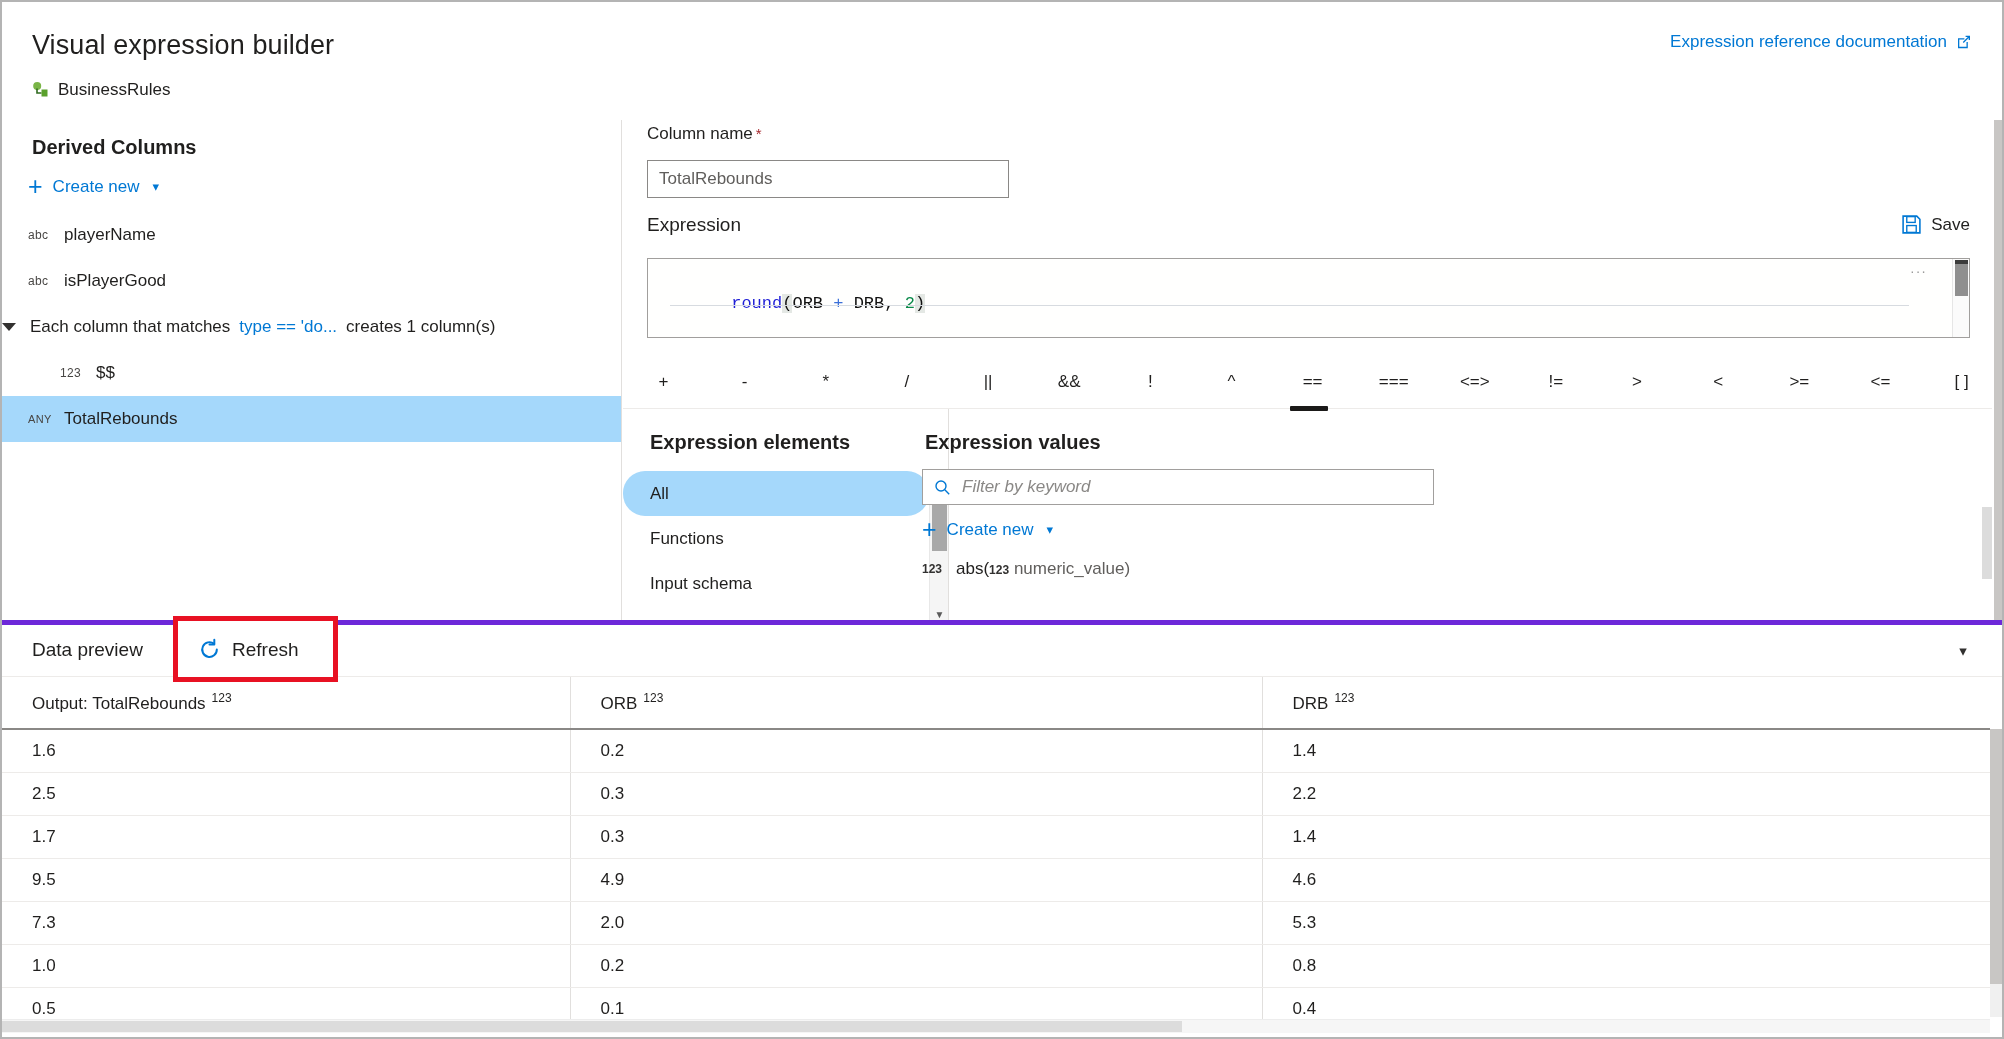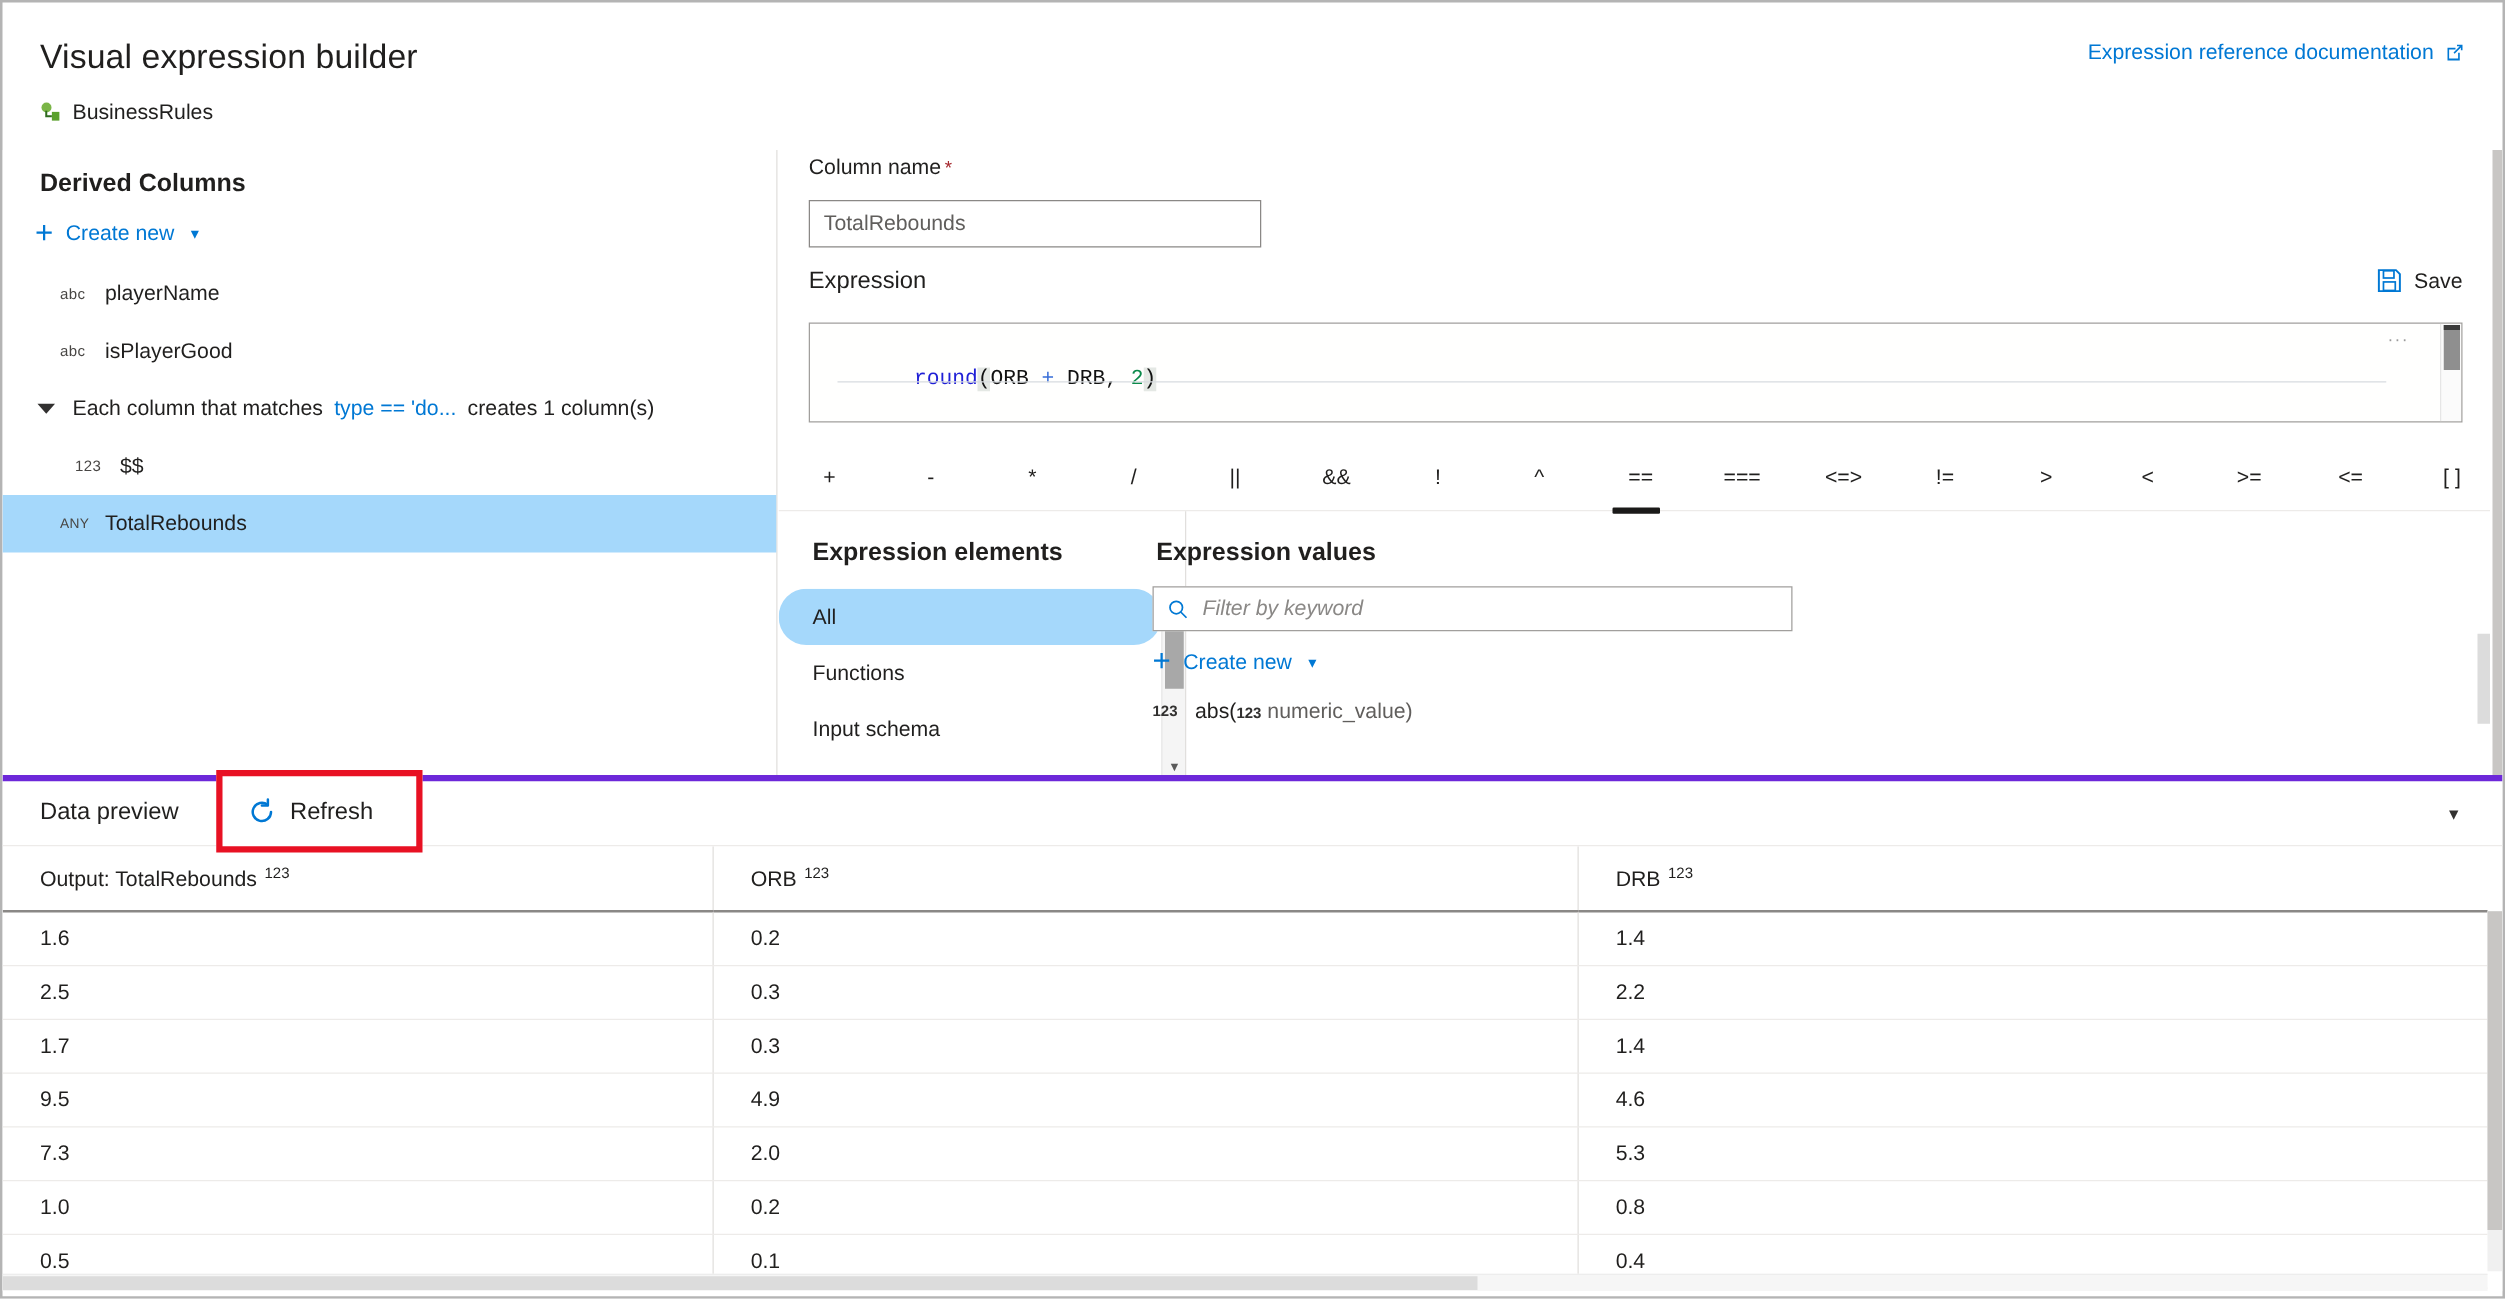--- a/index.html
+++ b/index.html
@@ -53,34 +53,34 @@
     position: absolute; left: 26px; top: 54px;
     display: flex; align-items: center; gap: 10px;
     font-size: 17px; color: #0078d4; cursor: pointer;
   }
   .plus-glyph { font-size: 25px; line-height: 1; color: #0078d4; font-weight: 300; }
   .chev { font-size: 13px; color: #0078d4; margin-left: 3px; }
 
   .col-list { position: absolute; left: 0; right: 0; top: 92px; bottom: 0; }
   .col-row {
     display: flex; align-items: center;
-    height: 46px; padding-left: 46px; cursor: pointer;
+    height: 46px; padding-left: 26px; cursor: pointer;
     font-size: 17px; color: #201f1e;
   }
   .col-row.selected { background: #a5d8fb; }
   .type-badge {
     font-size: 12px; color: #484644; width: 36px; flex: 0 0 36px;
     letter-spacing: .3px;
   }
   .type-badge.any { font-size: 11px; }
   .col-name { font-size: 17px; }
 
   .rule-row {
     display: flex; align-items: center; gap: 9px;
-    height: 46px; padding-left: 28px; font-size: 17px; cursor: pointer;
+    height: 46px; font-size: 17px; cursor: pointer;
   }
   .tri-down {
     width: 0; height: 0; flex: 0 0 auto;
     border-left: 7px solid transparent; border-right: 7px solid transparent;
     border-top: 8px solid #323130; margin-right: 5px;
   }
   .rule-cond { color: #0078d4; }
   .indent-child { padding-left: 58px; }
 
   

